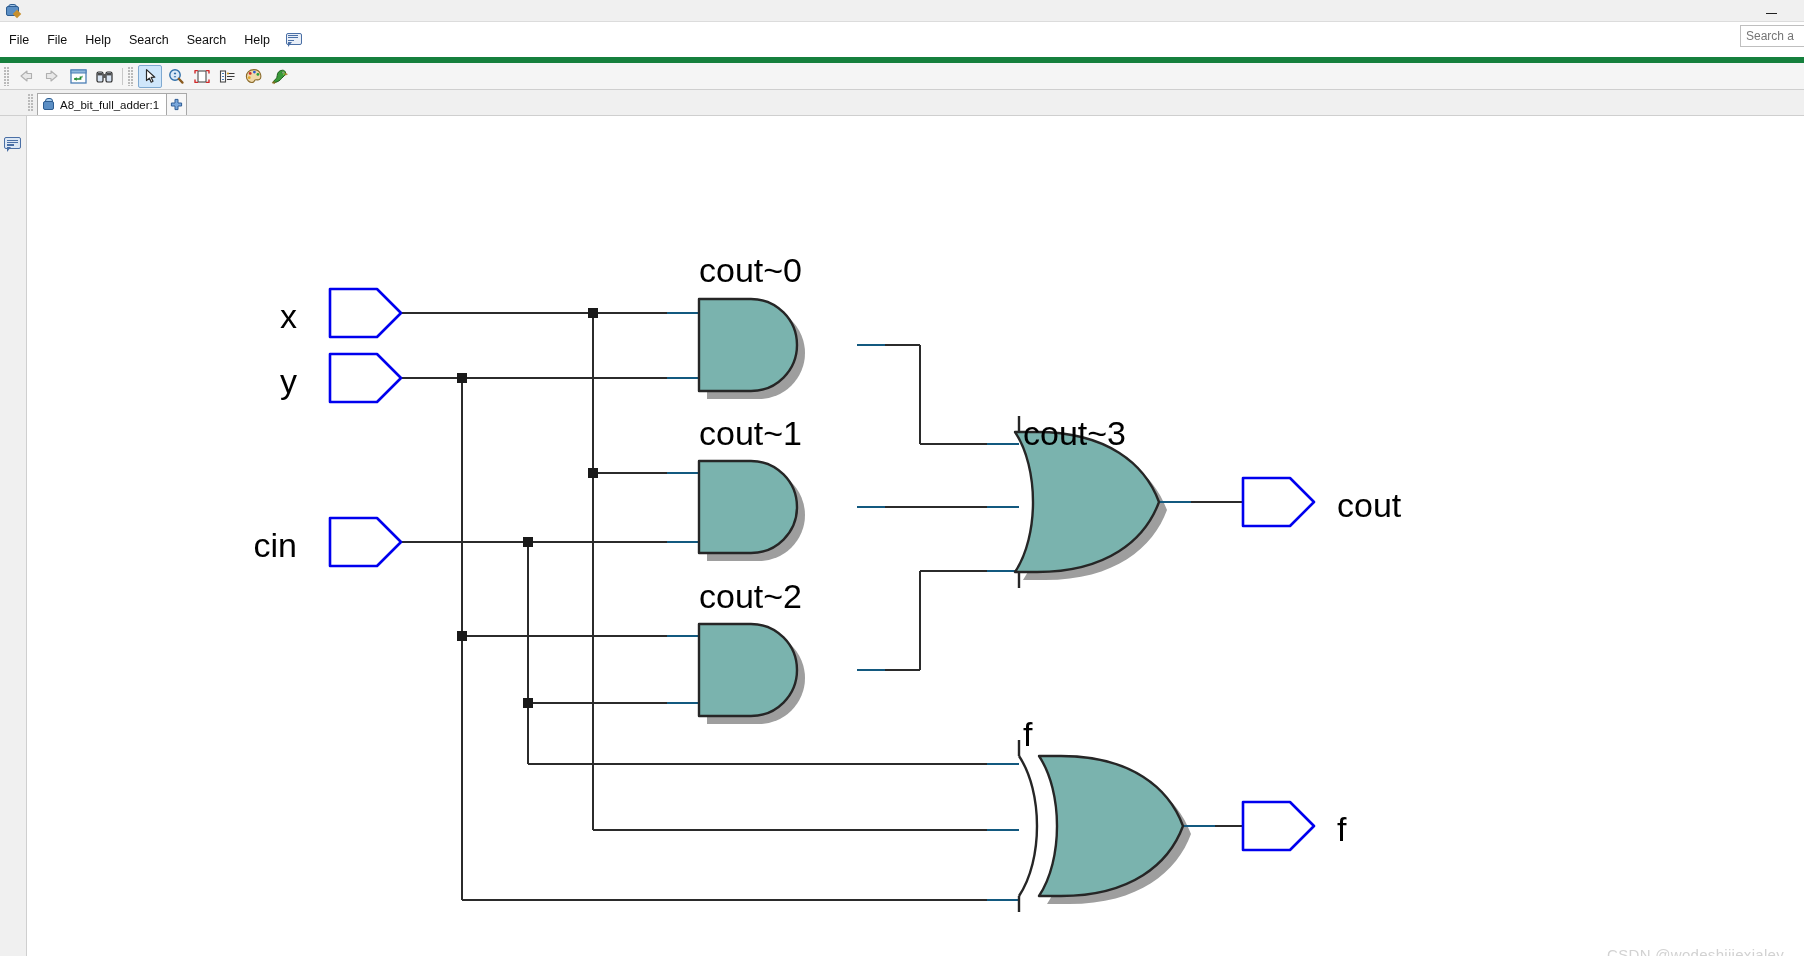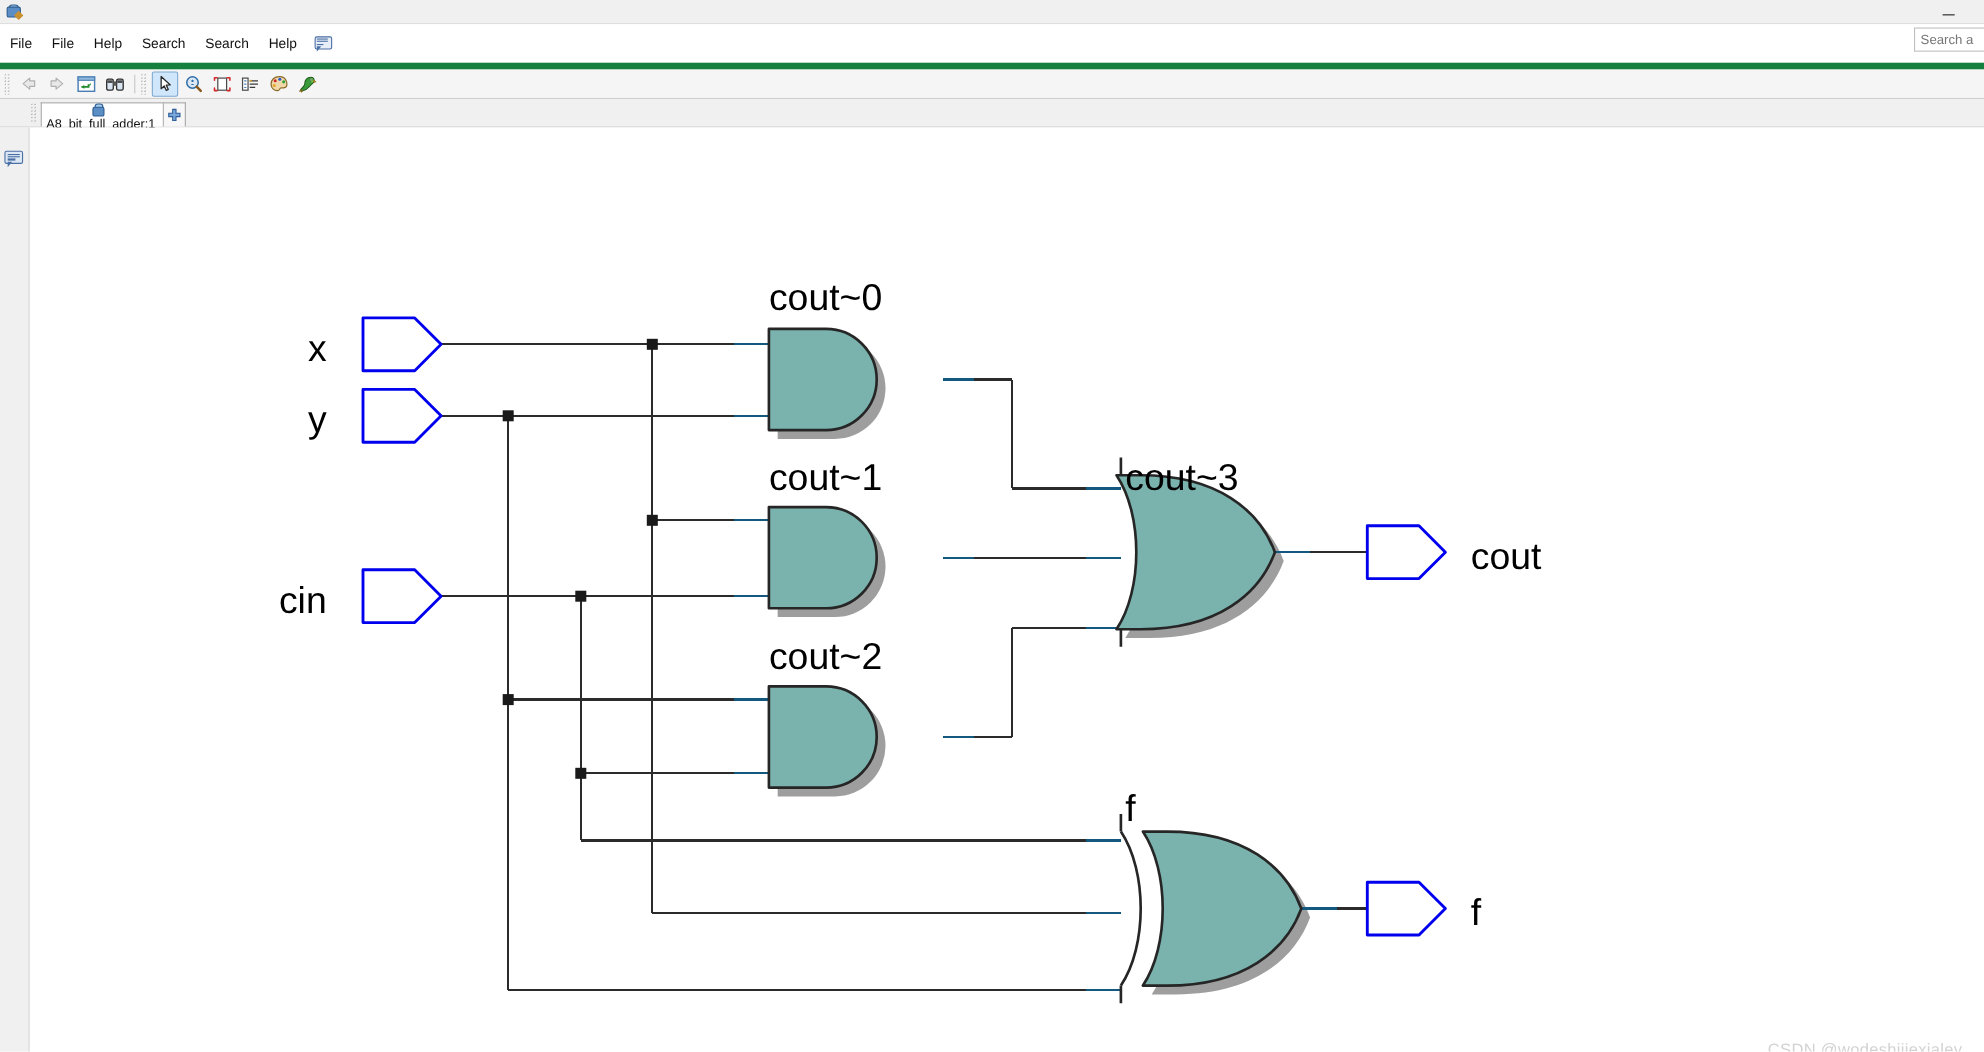--- a/index.html
+++ b/index.html
@@ -116,21 +116,21 @@
   }
   .tabrow-grip{
     width:5px;height:18px;margin:0 4px 3px 2px;
     background-image:radial-gradient(circle at 1px 1px,#b6b6b6 .7px,transparent .8px);
     background-size:3px 3px;
   }
   .tab{
     height:22px;box-sizing:border-box;
     background:#ffffff;border:1px solid #a8a8a8;border-bottom:none;
     display:flex;align-items:center;padding:0 7px 0 4px;
-    font-size:11.5px;color:#111;white-space:nowrap;flex-direction:column;
+    font-size:11.5px;color:#111;white-space:nowrap;
   }
   .tab-icon{width:14px;height:13px;position:relative;margin-right:4px;flex:0 0 auto;}
   .tab-icon .b1{position:absolute;left:1px;top:3px;width:9px;height:7px;background:#5b8ec4;border:1px solid #2d5c90;border-radius:2px;}
   .tab-icon .b2{position:absolute;left:3px;top:0px;width:6px;height:5px;background:#a8cdee;border:1px solid #2d5c90;border-radius:3px 3px 0 0;}
   .tab-plus{
     width:20px;height:22px;box-sizing:border-box;
     border:1px solid #a8a8a8;border-left:none;border-bottom:none;background:#f7f7f7;
     display:flex;align-items:center;justify-content:center;
   }
 

